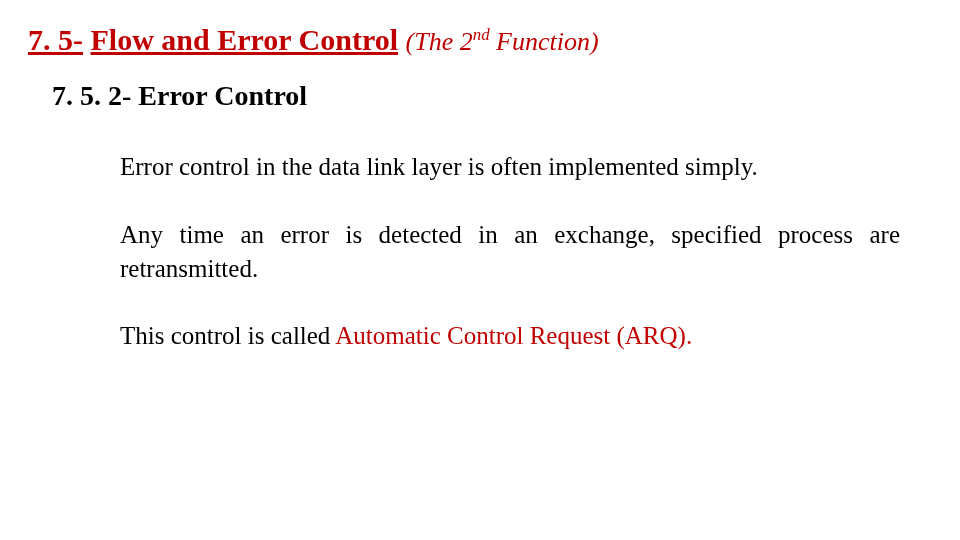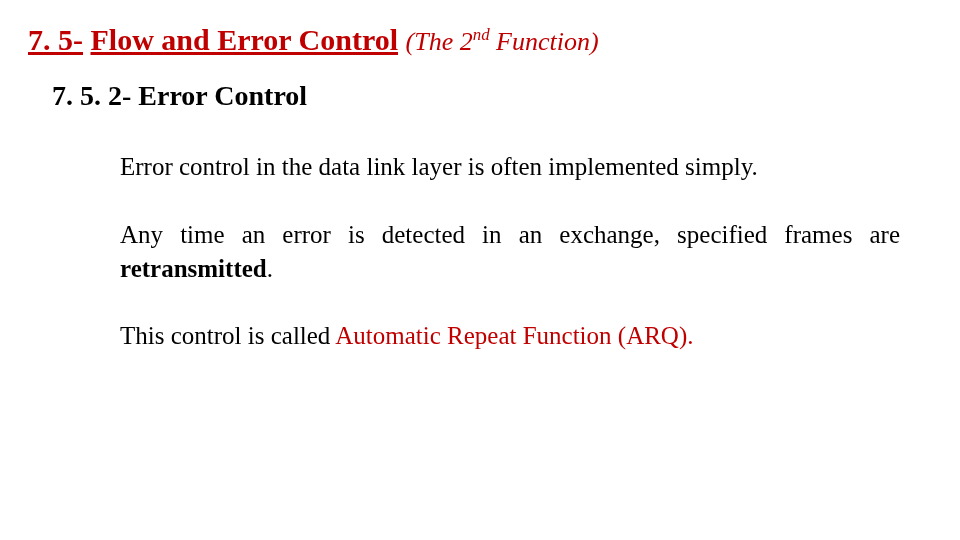--- a/index.html
+++ b/index.html
@@ -57,38 +57,38 @@
     color: #000000;
   }
   .body p {
     margin: 0 0 34px 0;
     text-align: justify;
   }
   .red {
     color: #c00000;
   }
   .bold {
-    font-weight: bold;
+    font-weight: normal;
   }
 </style>
 </head>
 <body>
 
 <div class="slide">
 
   <div class="main-heading">
     <span class="underlined"><span>7. 5</span>-</span>
     <span class="underlined">Flow and Error Control</span>
     <span class="italic"><span>(The 2</span><span class="sup">nd</span><span> Function)</span></span>
   </div>
 
   <div class="sub-heading">
     <span>7. 5. 2</span>-
     <span>Error Control</span>
   </div>
 
   <div class="body">
     <p>Error control in the data link layer is often implemented simply.</p>
-    <p><span>Any time an error is detected in an exchange, specified frames are </span><span class="bold">retransmitted</span><span>.</span></p>
-    <p><span>This control is called </span><span class="red">Automatic Repeat Function (ARQ).</span></p>
+    <p><span>Any time an error is detected in an exchange, specified process are </span><span class="bold">retransmitted</span><span>.</span></p>
+    <p><span>This control is called </span><span class="red">Automatic Control Request (ARQ).</span></p>
   </div>
 
 </div>
 
 </body></html>

